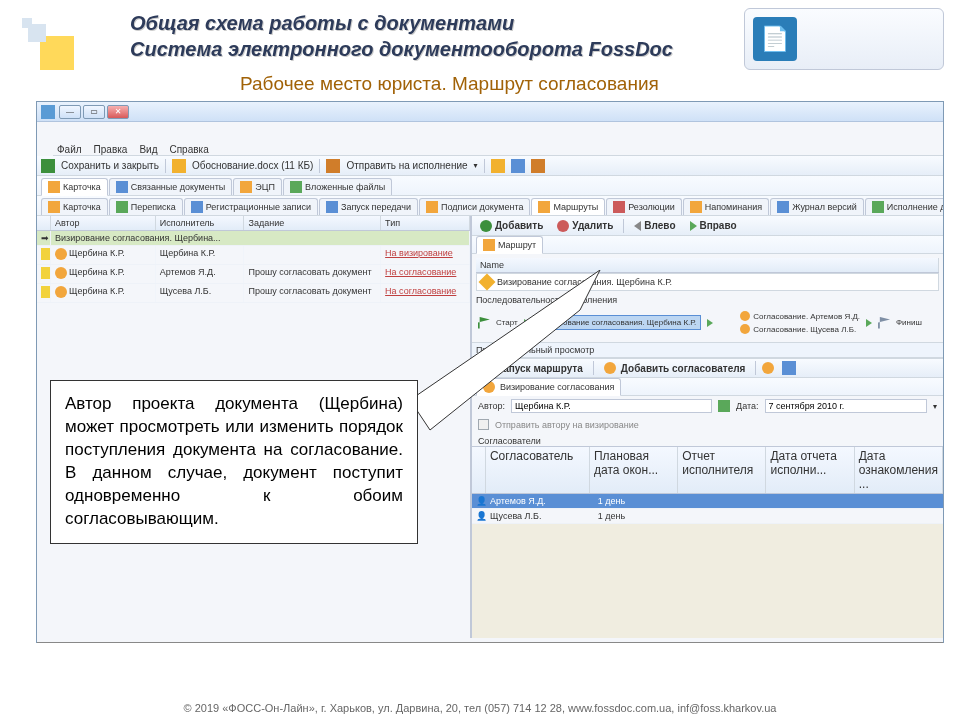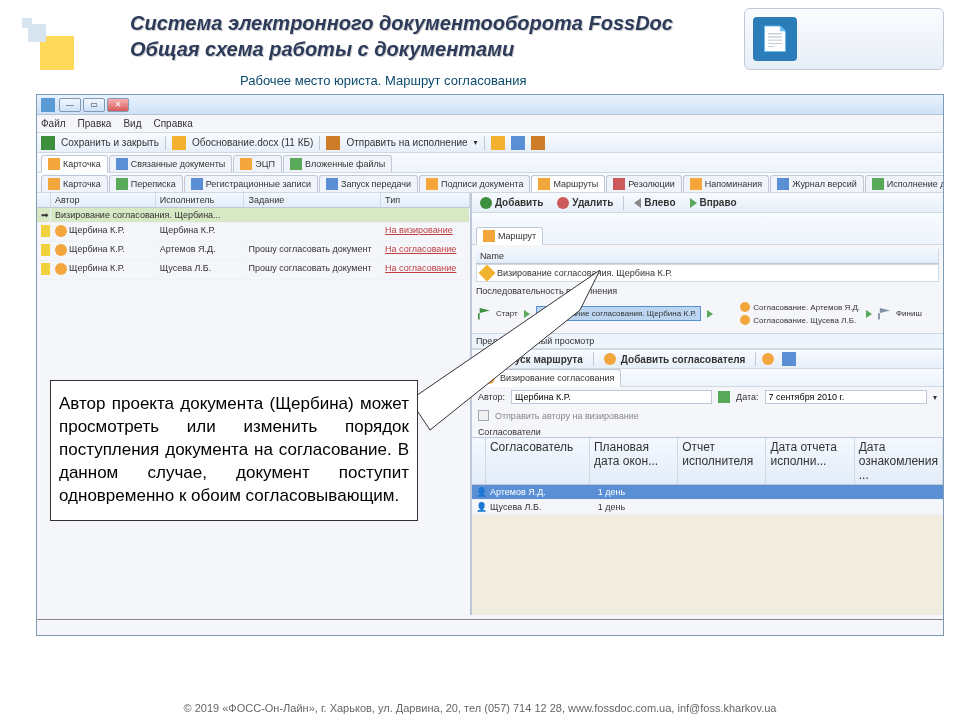--- a/index.html
+++ b/index.html
@@ -11,35 +11,35 @@
   .corner-deco .sq { position: absolute; }
   .corner-deco .s1 { left: 18px; top: 18px; width: 34px; height: 34px; background: #ffd95a; }
   .corner-deco .s2 { left: 6px; top: 6px; width: 18px; height: 18px; background: #d8e4f0; }
   .corner-deco .s3 { left: 0; top: 0; width: 10px; height: 10px; background: #d8e4f0; }
   .title-block { margin-left: 110px; }
   .title-line { font-size: 20px; font-style: italic; font-weight: bold; color: #2d3b5a; text-shadow: 1px 1px 0 #ccc; line-height: 1.3; }
   .logo-box { position: absolute; right: 16px; top: 8px; width: 200px; height: 62px; border: 1px solid #c0c8d8; border-radius: 6px; background: linear-gradient(#fafcff,#e8eef7); display: flex; align-items: center; padding: 4px 8px; gap: 8px; }
   .logo-icon { width: 44px; height: 44px; background: #2a7db8; border-radius: 4px; display: flex; align-items: center; justify-content: center; color: #fff; font-size: 24px; }
   .logo-text { font-size: 18px; font-weight: bold; color: #2d3b5a; }
   .logo-sub { font-size: 7px; color: #2d3b5a; line-height: 1; }
-  .subtitle { margin: 6px 0 4px 240px; font-size: 13px; color: #0c4a6e; }
+  .subtitle { margin: 6px 0 4px 240px; font-size: 19px; color: #a16207; }
 
   
   .hrline { height: 1px; background: #888; margin-top: 4px; }
 
   
   .window { margin: 6px 16px 0 36px; border: 1px solid #7f9ab5; background: #f4f6fa; font-size: 10px; color: #333; position: relative; height: 542px; }
   .titlebar { height: 20px; background: linear-gradient(#e9f2fd,#cfe1f7); display: flex; align-items: center; padding: 0 4px; border-bottom: 1px solid #b0c4de; }
   .titlebar-icon { width: 14px; height: 14px; background: #5a9bd5; margin-right: 4px; }
   .titlebar-text { flex: 1; color: #1a3e8c; font-size: 10px; }
   .winbtns { display: flex; gap: 2px; }
   .winbtn { width: 22px; height: 14px; border: 1px solid #7f9ab5; border-radius: 2px; background: linear-gradient(#f0f6ff,#cfe1f7); font-size: 8px; text-align: center; line-height: 12px; }
   .winbtn.close { background: linear-gradient(#f7b0b0,#d85a5a); color: #fff; }
 
-  .menubar { height: 18px; background: #f4f6fa; border-bottom: 1px solid #d0d8e0; display: flex; align-items: center; padding: 0 4px; gap: 12px; }
+  .menubar { height: 34px; background: #f4f6fa; border-bottom: 1px solid #d0d8e0; display: flex; align-items: flex-end; padding: 0 4px; gap: 12px; margin-left: 16px; }
   .menubar span { font-size: 10px; }
 
   .toolbar1 { height: 20px; background: linear-gradient(#f8fbff,#e6eef8); border-bottom: 1px solid #d0d8e0; display: flex; align-items: center; gap: 6px; padding: 0 4px; }
   .tbico { width: 14px; height: 14px; display: inline-block; }
   .ico-save { background: #3c8f3c; }
   .ico-folder { background: #f2b12e; }
   .ico-send { background: #d07d2a; }
   .sep { width: 1px; height: 14px; background: #c0c8d8; }
 
   .tabrow { height: 20px; background: linear-gradient(#f8fbff,#eef4fc); border-bottom: 1px solid #d0d8e0; display: flex; align-items: flex-end; padding: 0 4px; gap: 1px; }
@@ -96,37 +96,37 @@
   .form-row input[type=text] { flex: 1; border: 1px solid #c0c8d8; padding: 1px 3px; font-size: 9px; background: #fff; }
   .cb { width: 11px; height: 11px; border: 1px solid #a0a8b0; background: #f0f0f0; }
 
   .subgridhead { display: flex; background: linear-gradient(#f4f8ff,#e2ecf8); border-top: 1px solid #c0c8d8; border-bottom: 1px solid #c0c8d8; font-size: 12px; }
   .subgridhead > div { padding: 2px 4px; border-right: 1px solid #d0d8e0; }
   .subgridrow { display: flex; font-size: 9px; border-bottom: 1px solid #eef2f8; }
   .subgridrow > div { padding: 2px 4px; }
   .subgridrow.selrow { background: #5a8fd5; color: #fff; }
 
   
-  .callout { position: absolute; left: 50px; top: 380px; width: 368px; background: #fff; border: 1px solid #333; padding: 12px 8px; font-size: 17px; text-align: justify; line-height: 1.35; z-index: 5; }
+  .callout { position: absolute; left: 50px; top: 380px; width: 368px; background: #fff; border: 1px solid #333; padding: 12px 14px; font-size: 17px; text-align: justify; line-height: 1.35; z-index: 5; }
   .callout-pointer { position: absolute; left: 410px; top: 270px; z-index: 4; }
 
   .footer { position: absolute; bottom: 6px; left: 0; right: 0; text-align: center; font-size: 11px; color: #666; }
 </style>
 </head>
 <body>
 
 <div class="slide-header">
   <div class="corner-deco">
     <div class="sq s1"></div>
       <div class="sq s2"></div>
       <div class="sq s3"></div>
   </div>
   <div class="title-block">
+    <div class="title-line">Общая схема работы с документами</div>
     <div class="title-line">Система электронного документооборота FossDoc</div>
-    <div class="title-line">Общая схема работы с документами</div>
   </div>
   <div class="logo-box">
     <div class="logo-icon">📄</div>
   </div>
 </div>
 <div class="subtitle">Рабочее место юриста. Маршрут согласования</div>
 
 <div class="window">
   <div class="titlebar">
     <div class="titlebar-icon"></div>
@@ -273,21 +273,21 @@
         <div class="btn">
             <span class="ico-left"></span>
             <span>Влево</span>
           </div>
         <div class="btn">
             <span class="ico-right"></span>
             <span>Вправо</span>
           </div>
       </div>
 
-      <div class="tabrow" style="height:32px">
+      <div class="tabrow" style="height:18px">
         <div class="tab active">
             <span class="tabico orange"></span>
             <span>Маршрут</span>
           </div>
       </div>
 
       <div class="route-area">
         <div class="gridhead">
             <div style="flex:1">Name</div>
           </div>

